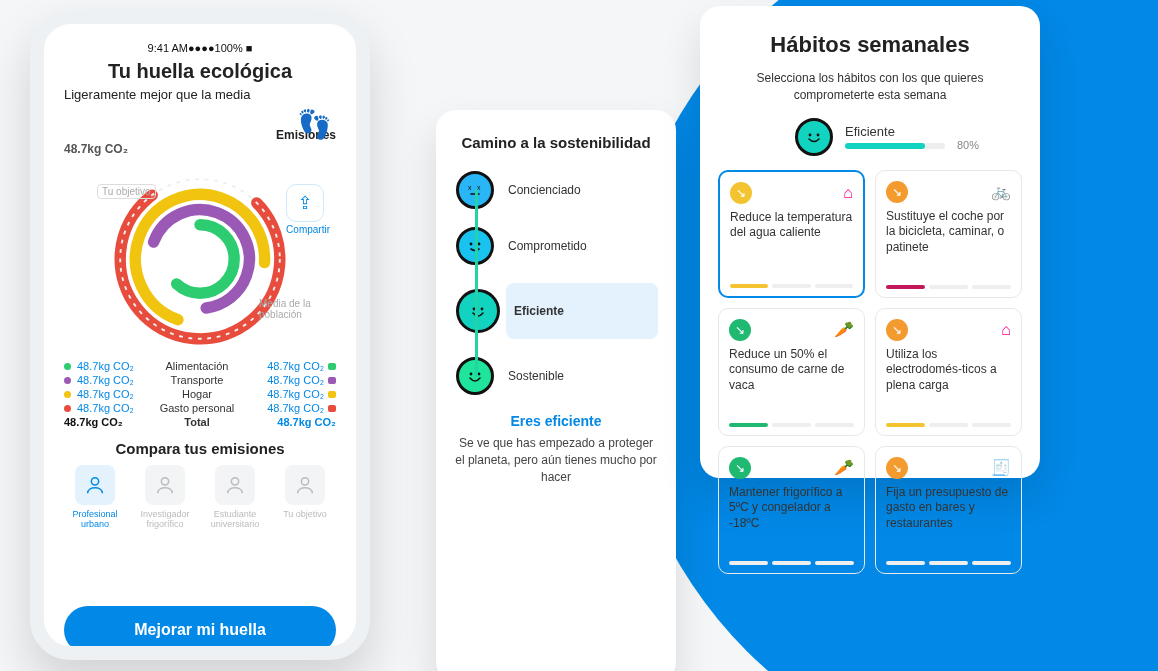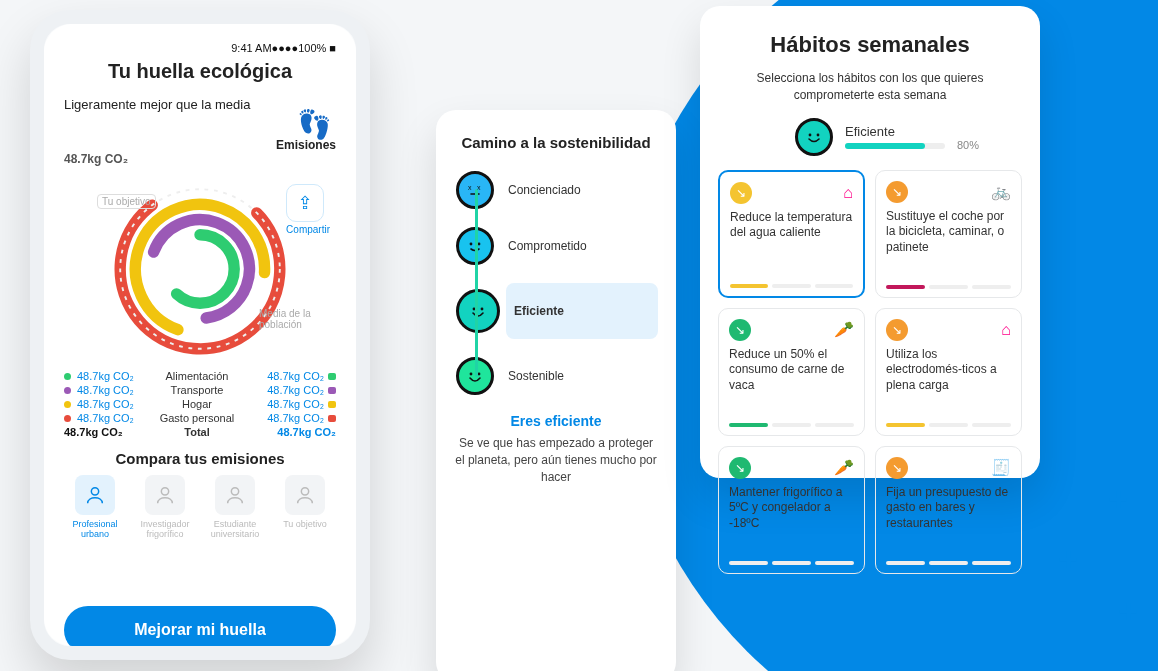--- a/index.html
+++ b/index.html
@@ -6,22 +6,22 @@
   *{box-sizing:border-box;}
   
   .bg-circle{position:absolute;right:-340px;top:-100px;width:880px;height:880px;border-radius:50%;background:#0288e6;z-index:0;}
   .plus{position:absolute;font-size:34px;color:#0288e6;font-weight:700;z-index:0;}
   .page{position:relative;width:1158px;height:671px;}
   
   .card{position:absolute;background:#fff;border-radius:20px;box-shadow:0 20px 40px rgba(0,0,0,0.12);}
   
   .phone{left:30px;top:10px;width:340px;height:650px;border-radius:40px;background:#fafbfc;border:14px solid #eef1f4;padding:0;box-shadow:0 25px 50px rgba(0,0,0,0.15);}
   .phone-inner{width:100%;height:100%;border-radius:28px;background:#fff;padding:18px 20px 18px;position:relative;overflow:hidden;}
-  .statusbar{display:flex;justify-content:flex-end;font-size:11px;color:#111;margin-bottom:6px;}
-  .screen1 h1{font-size:20px;font-weight:800;text-align:center;margin:4px 0 14px;}
+  .statusbar{display:flex;justify-content:center;font-size:11px;color:#111;margin-bottom:6px;}
+  .screen1 h1{font-size:20px;font-weight:800;text-align:center;margin:4px 0 4px;}
   .sub{font-size:13px;text-align:left;margin:4px 0 8px;}
   .feet{position:absolute;right:24px;top:84px;font-size:28px;}
   .feet .f1{color:#0288e6;}
   .emis-label{font-size:12px;font-weight:700;margin-top:26px;text-align:right;}
   .emis-val{font-size:12px;font-weight:700;color:#555;}
   .share{position:absolute;right:26px;top:160px;text-align:center;font-size:10px;color:#0288e6;}
   .share .box{border:1px solid #cfe9fb;border-radius:10px;padding:4px;margin-bottom:2px;width:38px;height:38px;display:flex;align-items:center;justify-content:center;}
   .rings{position:relative;width:190px;height:190px;margin:8px auto 6px;}
   .rings svg{position:absolute;inset:0;}
   .ring-note{position:absolute;font-size:10px;color:#aaa;}

